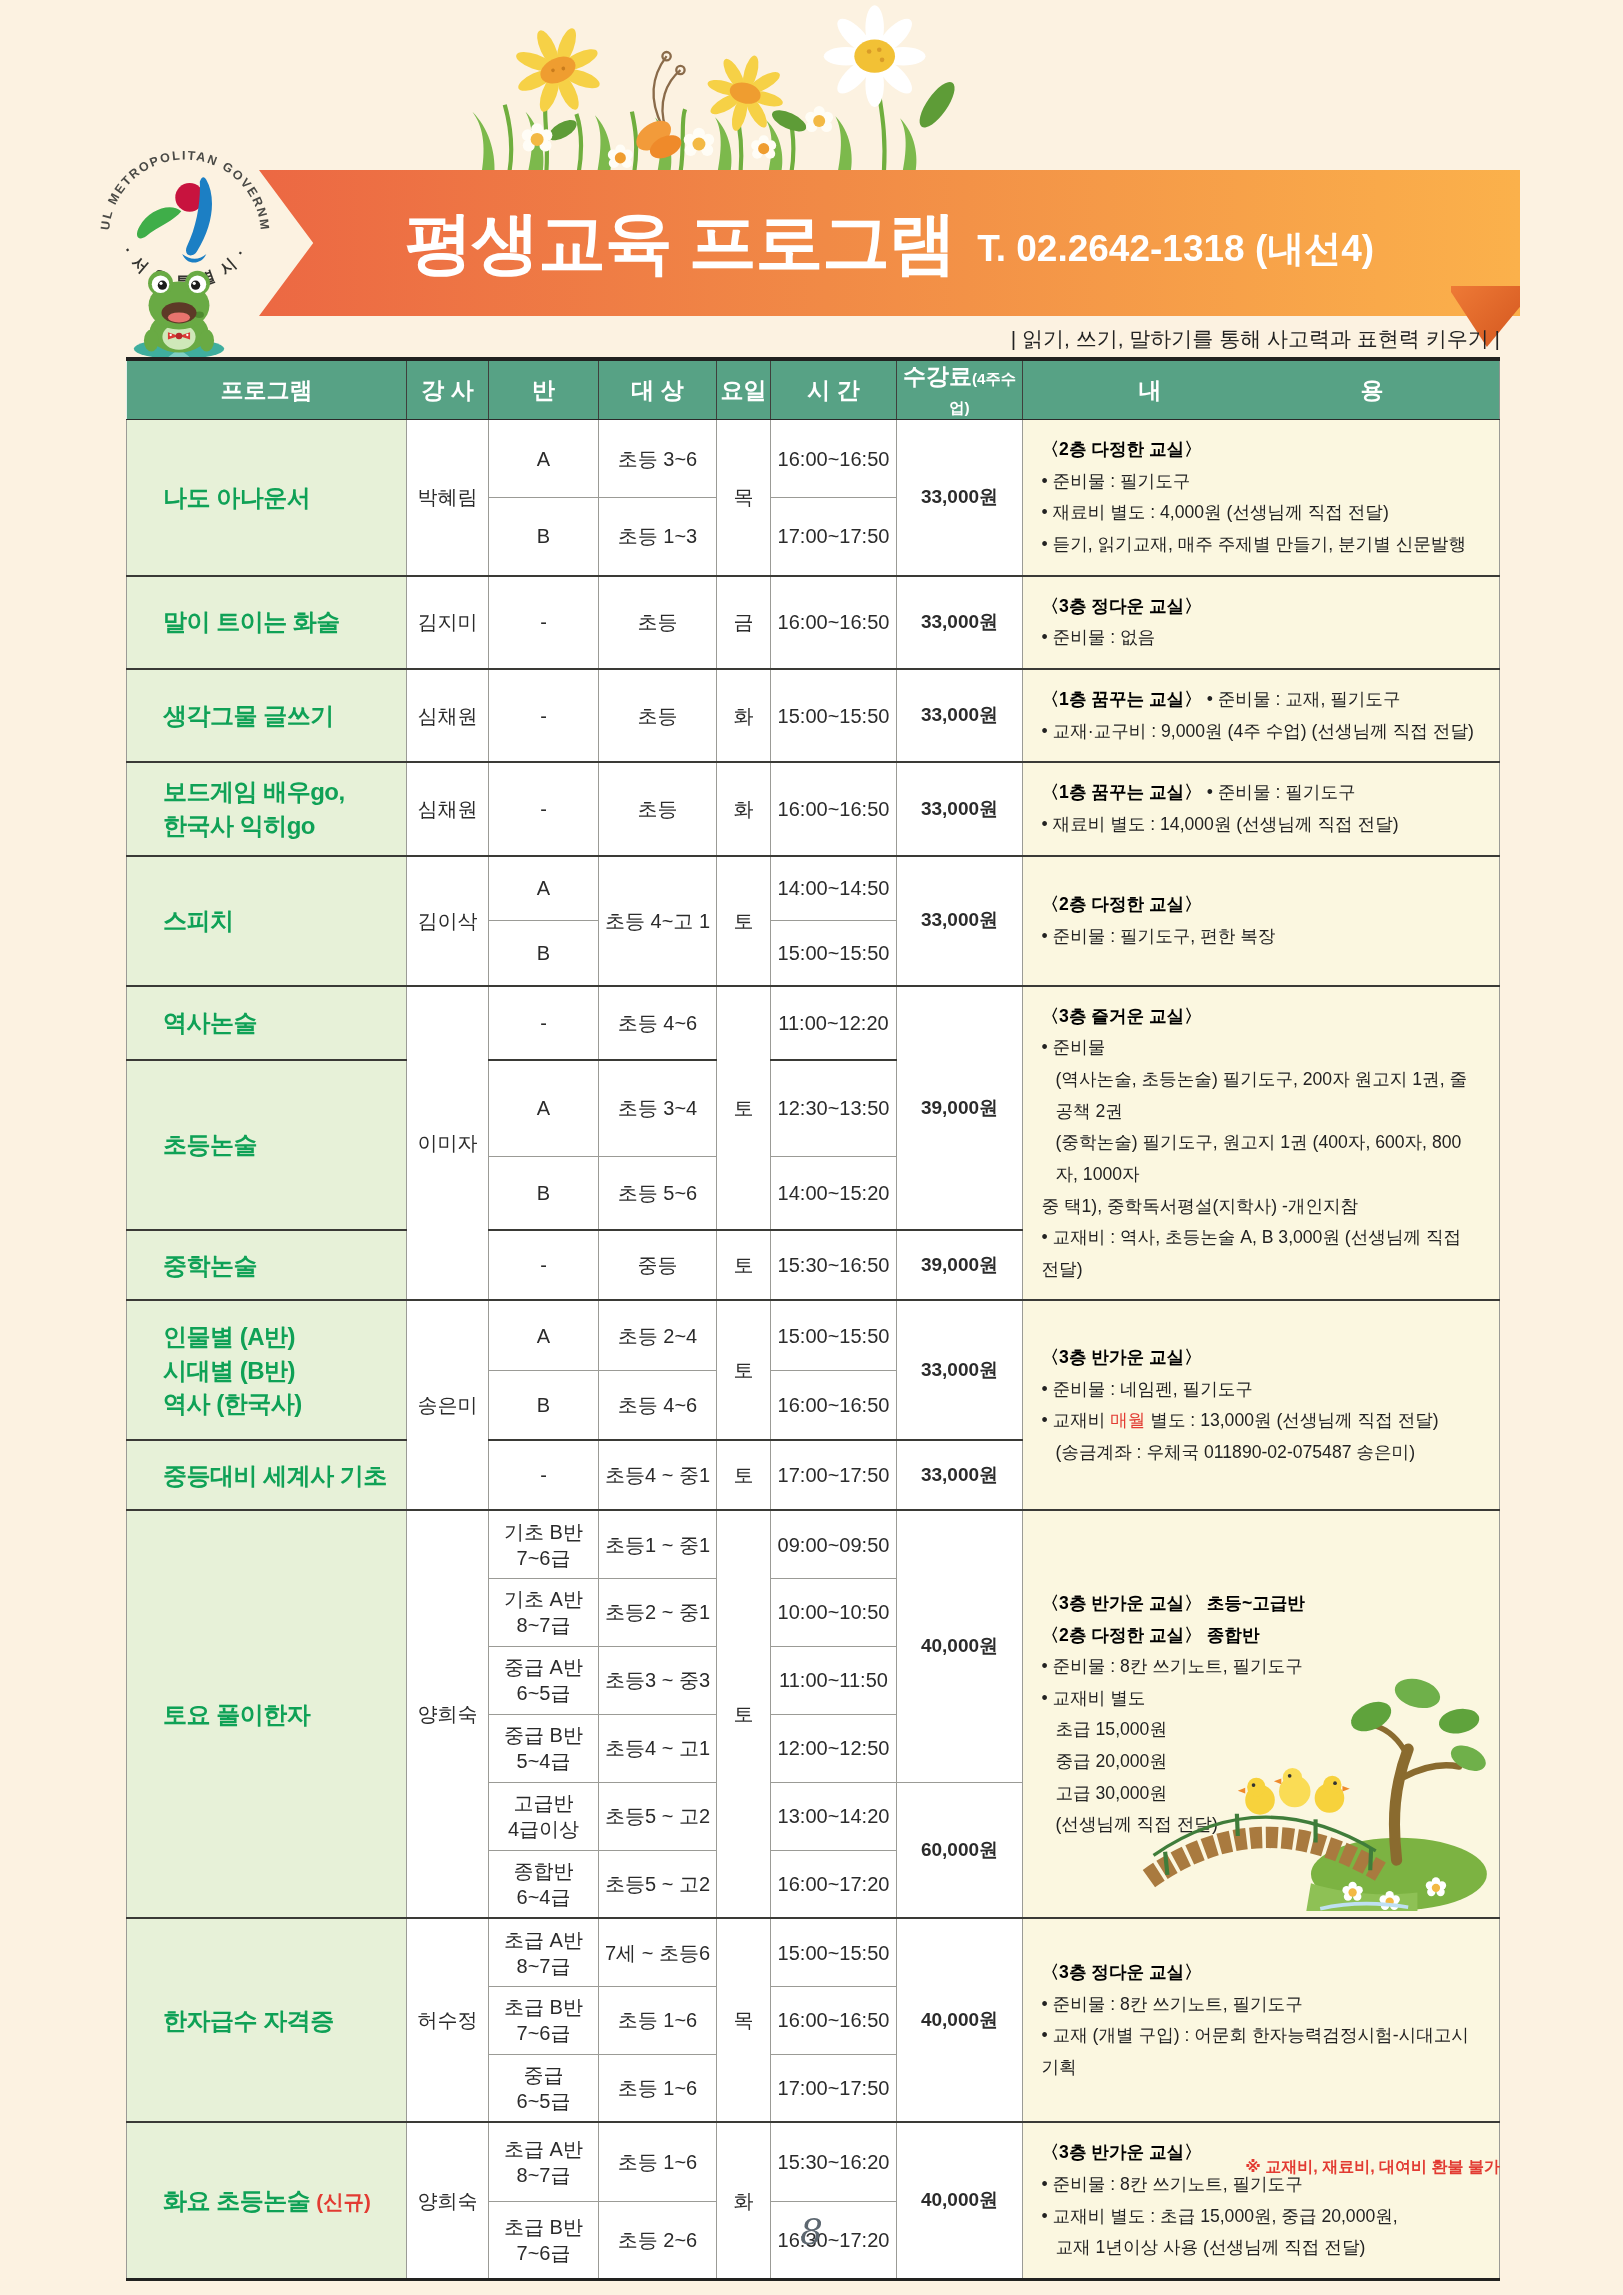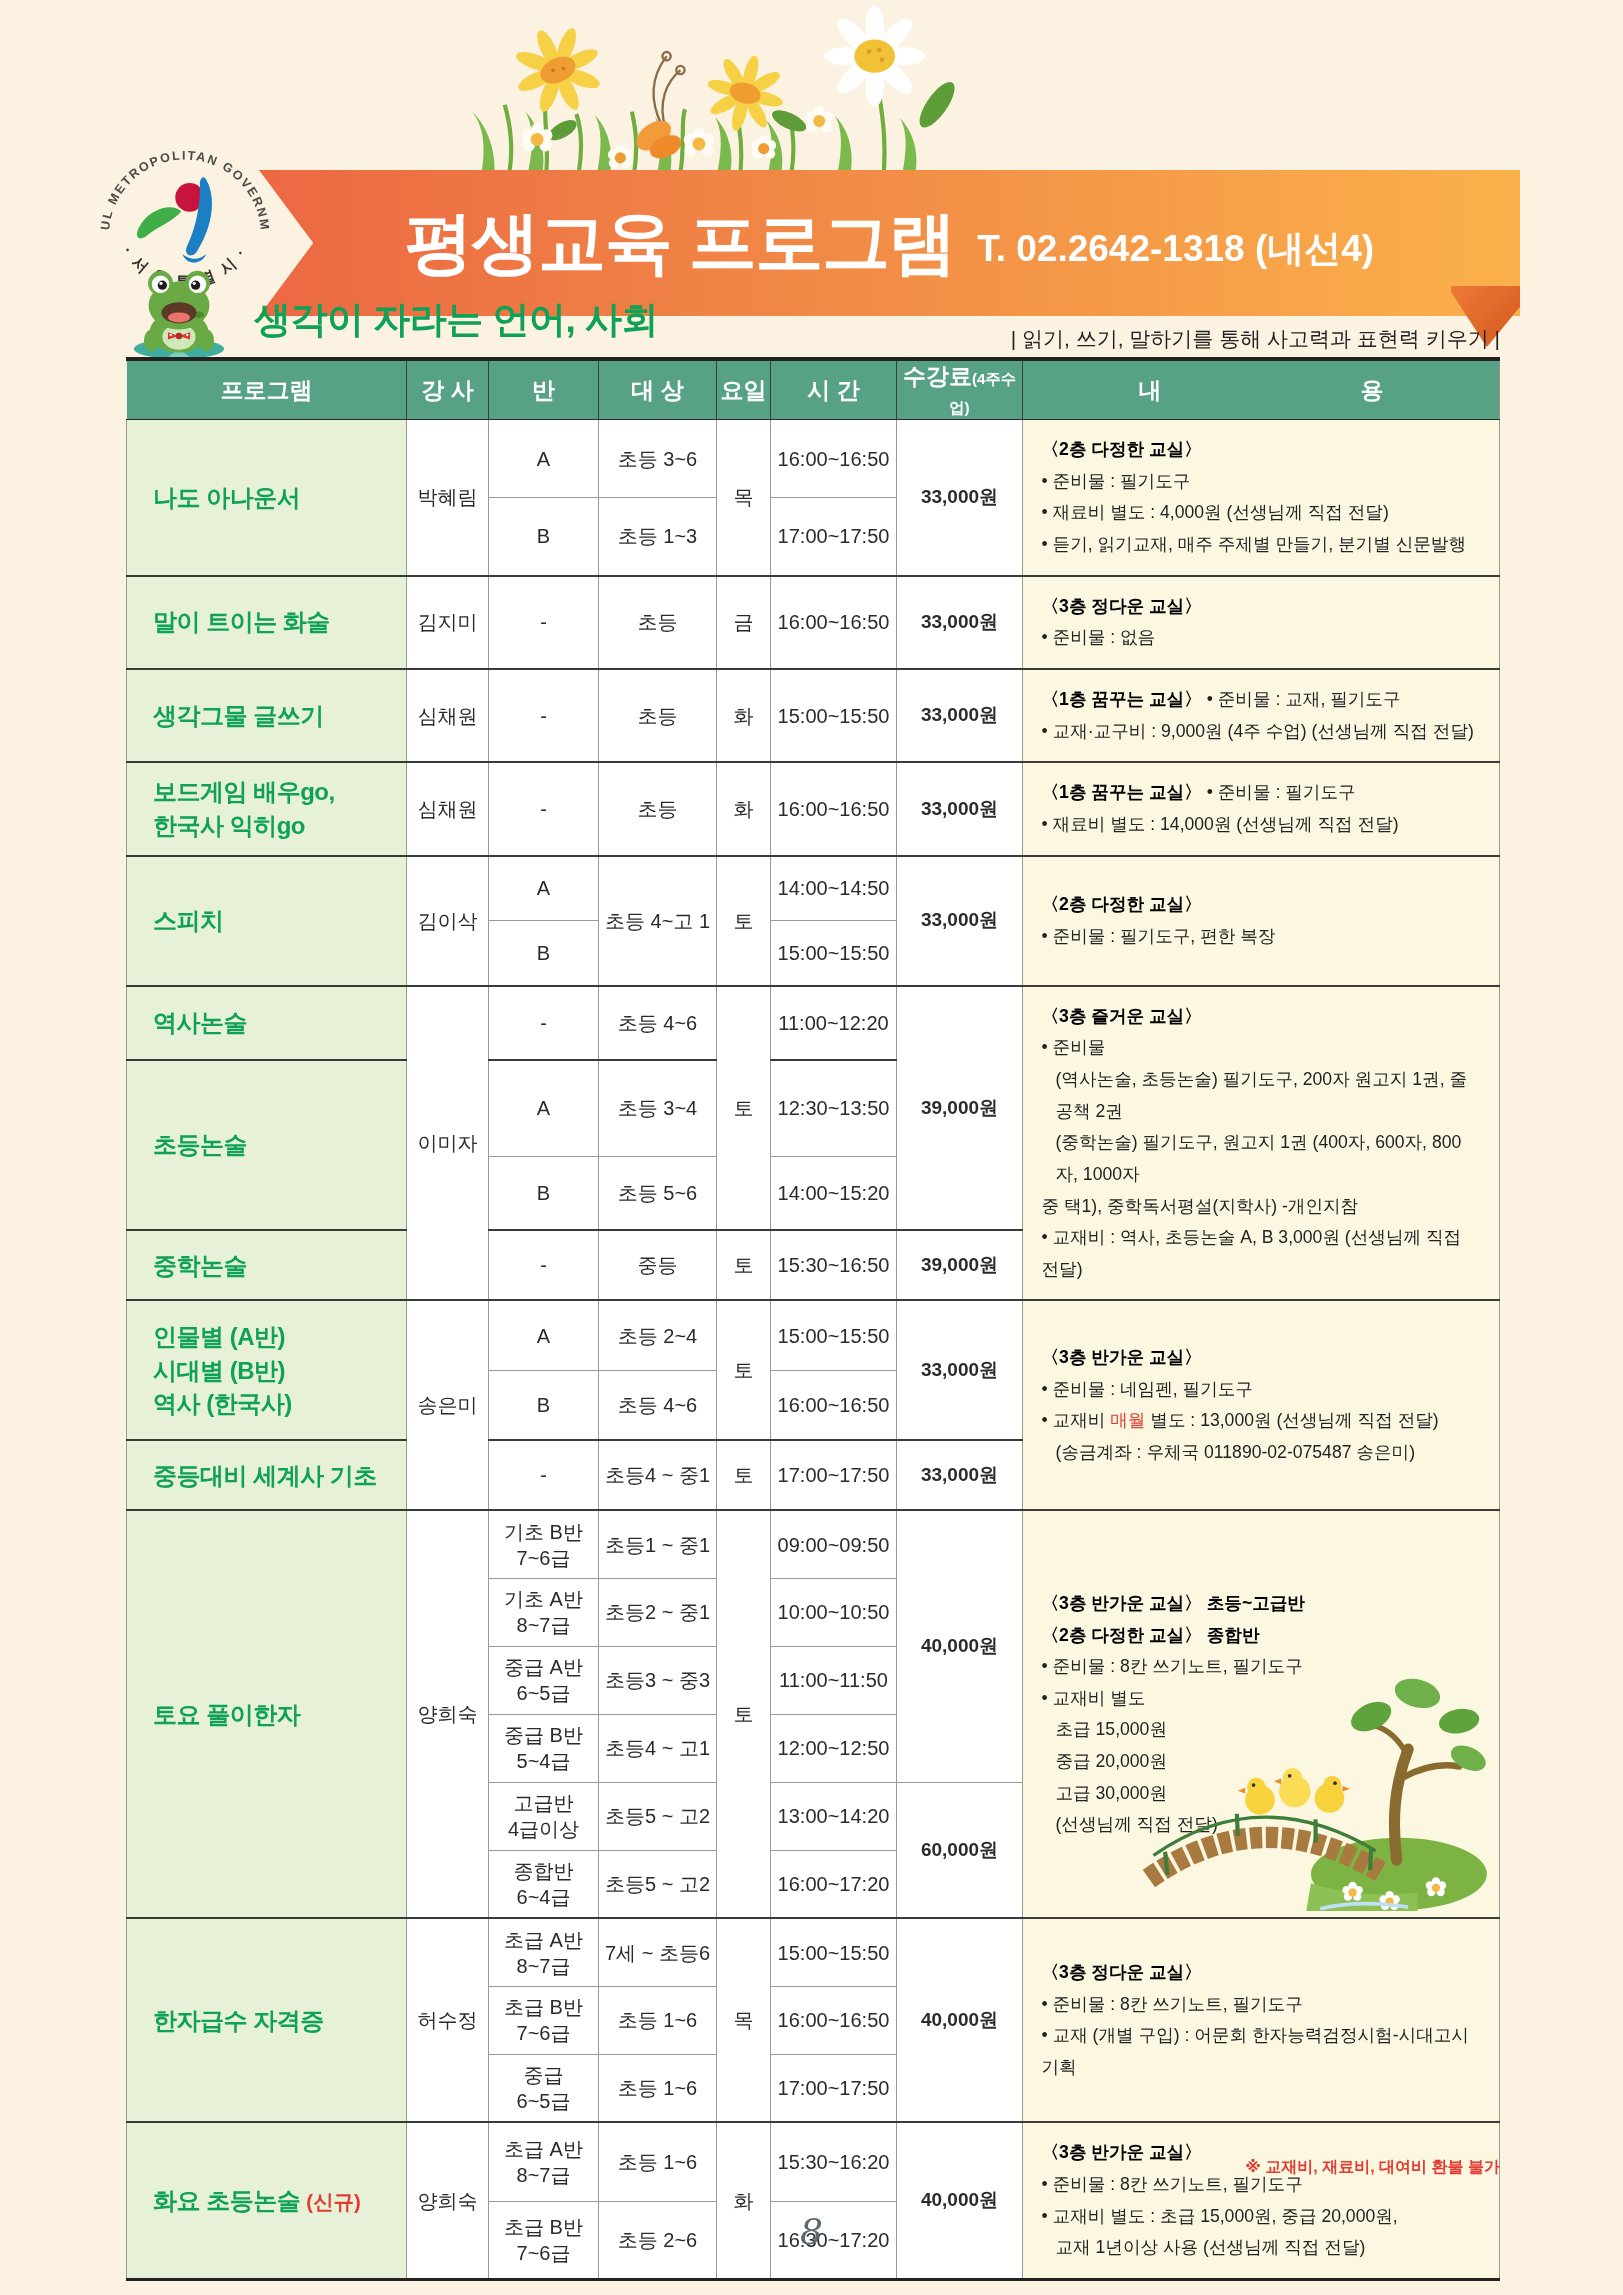--- a/index.html
+++ b/index.html
@@ -34,21 +34,21 @@
   th{background:#57a285;color:#fff;font-size:23px;font-weight:700;height:46px;
      border-left:0.9px solid #49907426;border-right:0.9px solid #3f3f3c;border-bottom:1.9px solid #2a2a2a;
      text-align:center;vertical-align:middle;padding:0;}
   th:last-child{border-right:none;}
   .fee-sub{font-size:15.3px;font-weight:600;}
   .nae-yong{display:flex;justify-content:center;gap:199px;}
   td{border:0.9px solid #9b9b96;font-size:20px;color:#2b2b2b;text-align:center;
      vertical-align:middle;padding:2.8px 1.9px;line-height:1.3;}
   tr.bs > td{border-top:2.8px solid #3a3a36;}
   td.prog{background:#e7f1d8;color:#0fa156;font-weight:800;font-size:24px;text-align:left;
-          padding-left:26px;line-height:1.4;letter-spacing:-0.5px;}
+          padding-left:36px;line-height:1.4;letter-spacing:-0.5px;}
   td.cont{background:#fbf7e0;text-align:left;font-size:17.6px;line-height:1.8;
           padding:14px 18.5px;color:#222;position:relative;}
   td.fee{font-size:19px;font-weight:bold;}
   .room{color:#000000;font-weight:700;}
   .red{color:#e23b32;}
   .badge-new{color:#e23b32;font-weight:700;font-size:20.4px;letter-spacing:0;}
   .ind{padding-left:14px;}
   .ctr{text-align:left;}
   .illus{position:absolute;right:12px;bottom:6.5px;width:366px;height:250px;}
 
@@ -233,21 +233,20 @@
     <ellipse cx="134" cy="118" rx="24" ry="11" fill="#e8746d"></ellipse>
     <path d="M110,150 L134,158 L110,166 Z" fill="#d93a35"></path>
     <path d="M158,150 L134,158 L158,166 Z" fill="#d93a35"></path>
     <circle cx="134" cy="158" r="7" fill="#b7282a"></circle>
     <circle cx="116" cy="156" r="2.5" fill="#fff"></circle>
       <circle cx="152" cy="156" r="2.5" fill="#fff"></circle>
     <ellipse cx="74" cy="168" rx="16" ry="24" fill="#69aa44"></ellipse>
       <ellipse cx="194" cy="168" rx="16" ry="24" fill="#69aa44"></ellipse>
   </svg>
 
-  <div class="section-title">생각이 자라는 언어, 사회</div>
   <div class="section-sub">| 읽기, 쓰기, 말하기를 통해 사고력과 표현력 키우기 |</div>
 
   <div class="tbl-wrap">
   <table>
     <colgroup>
       <col style="width:280px">
           <col style="width:82px">
           <col style="width:110px">
           <col style="width:118px">
       <col style="width:54px">

